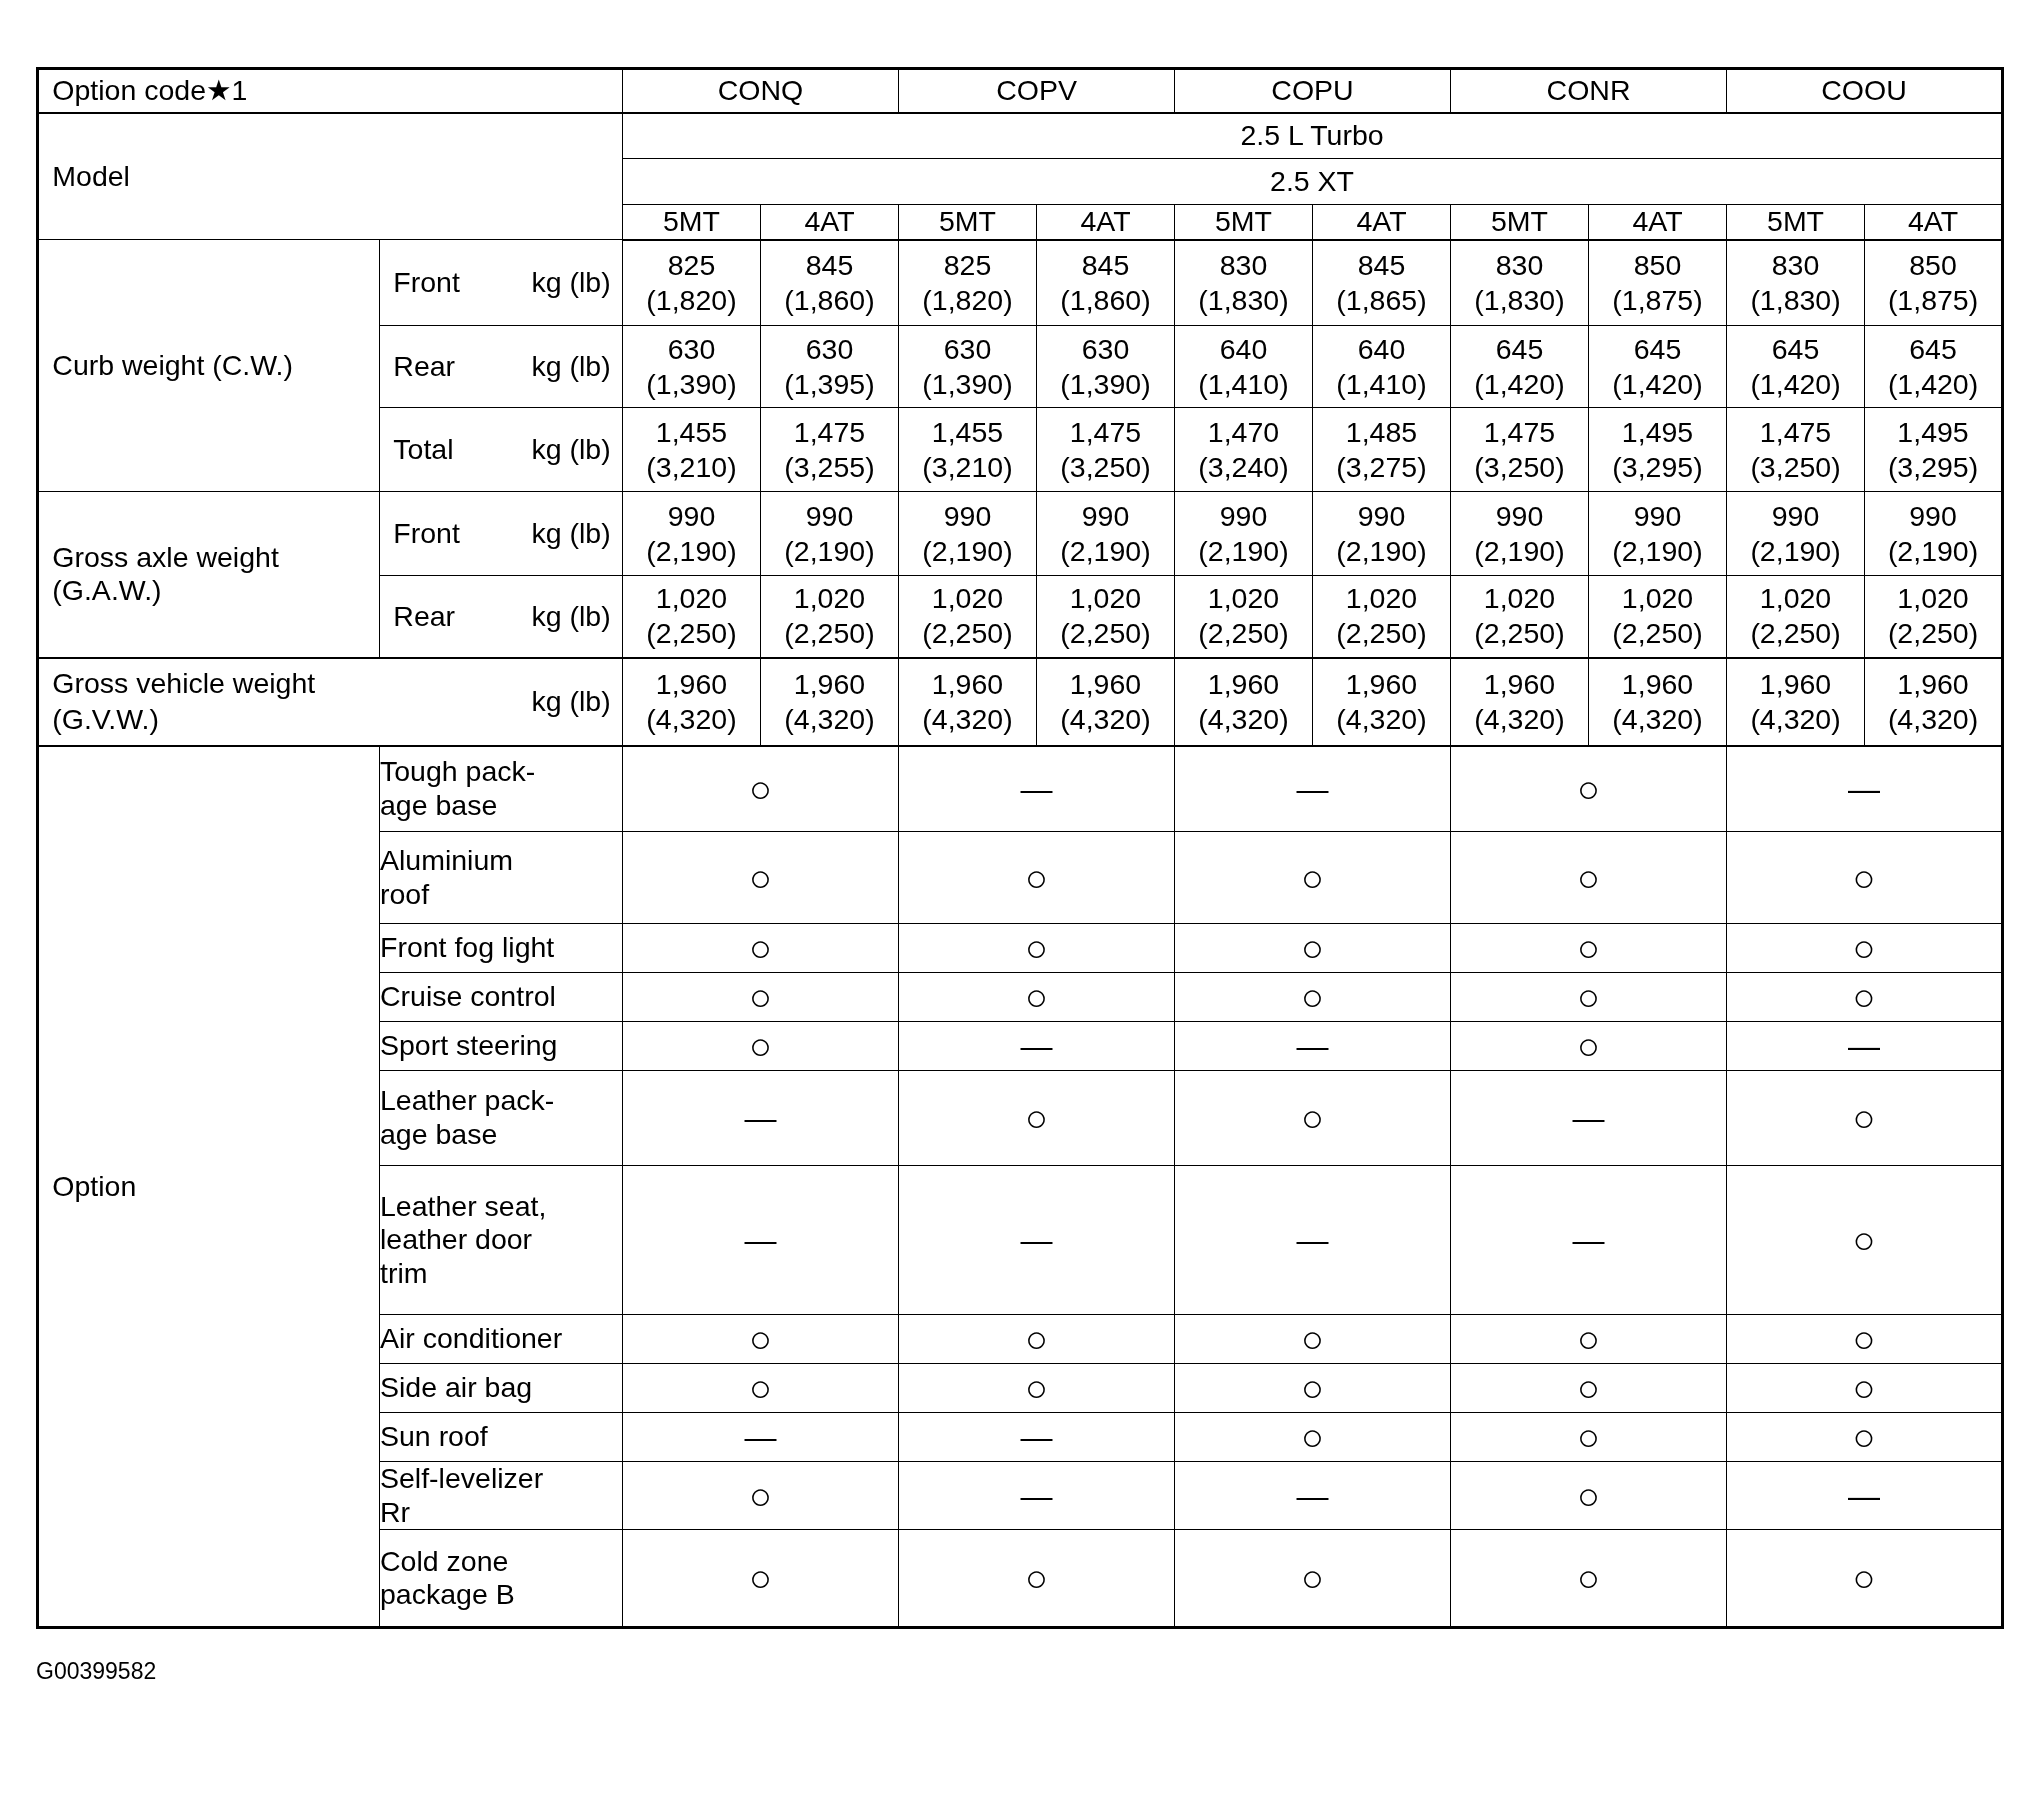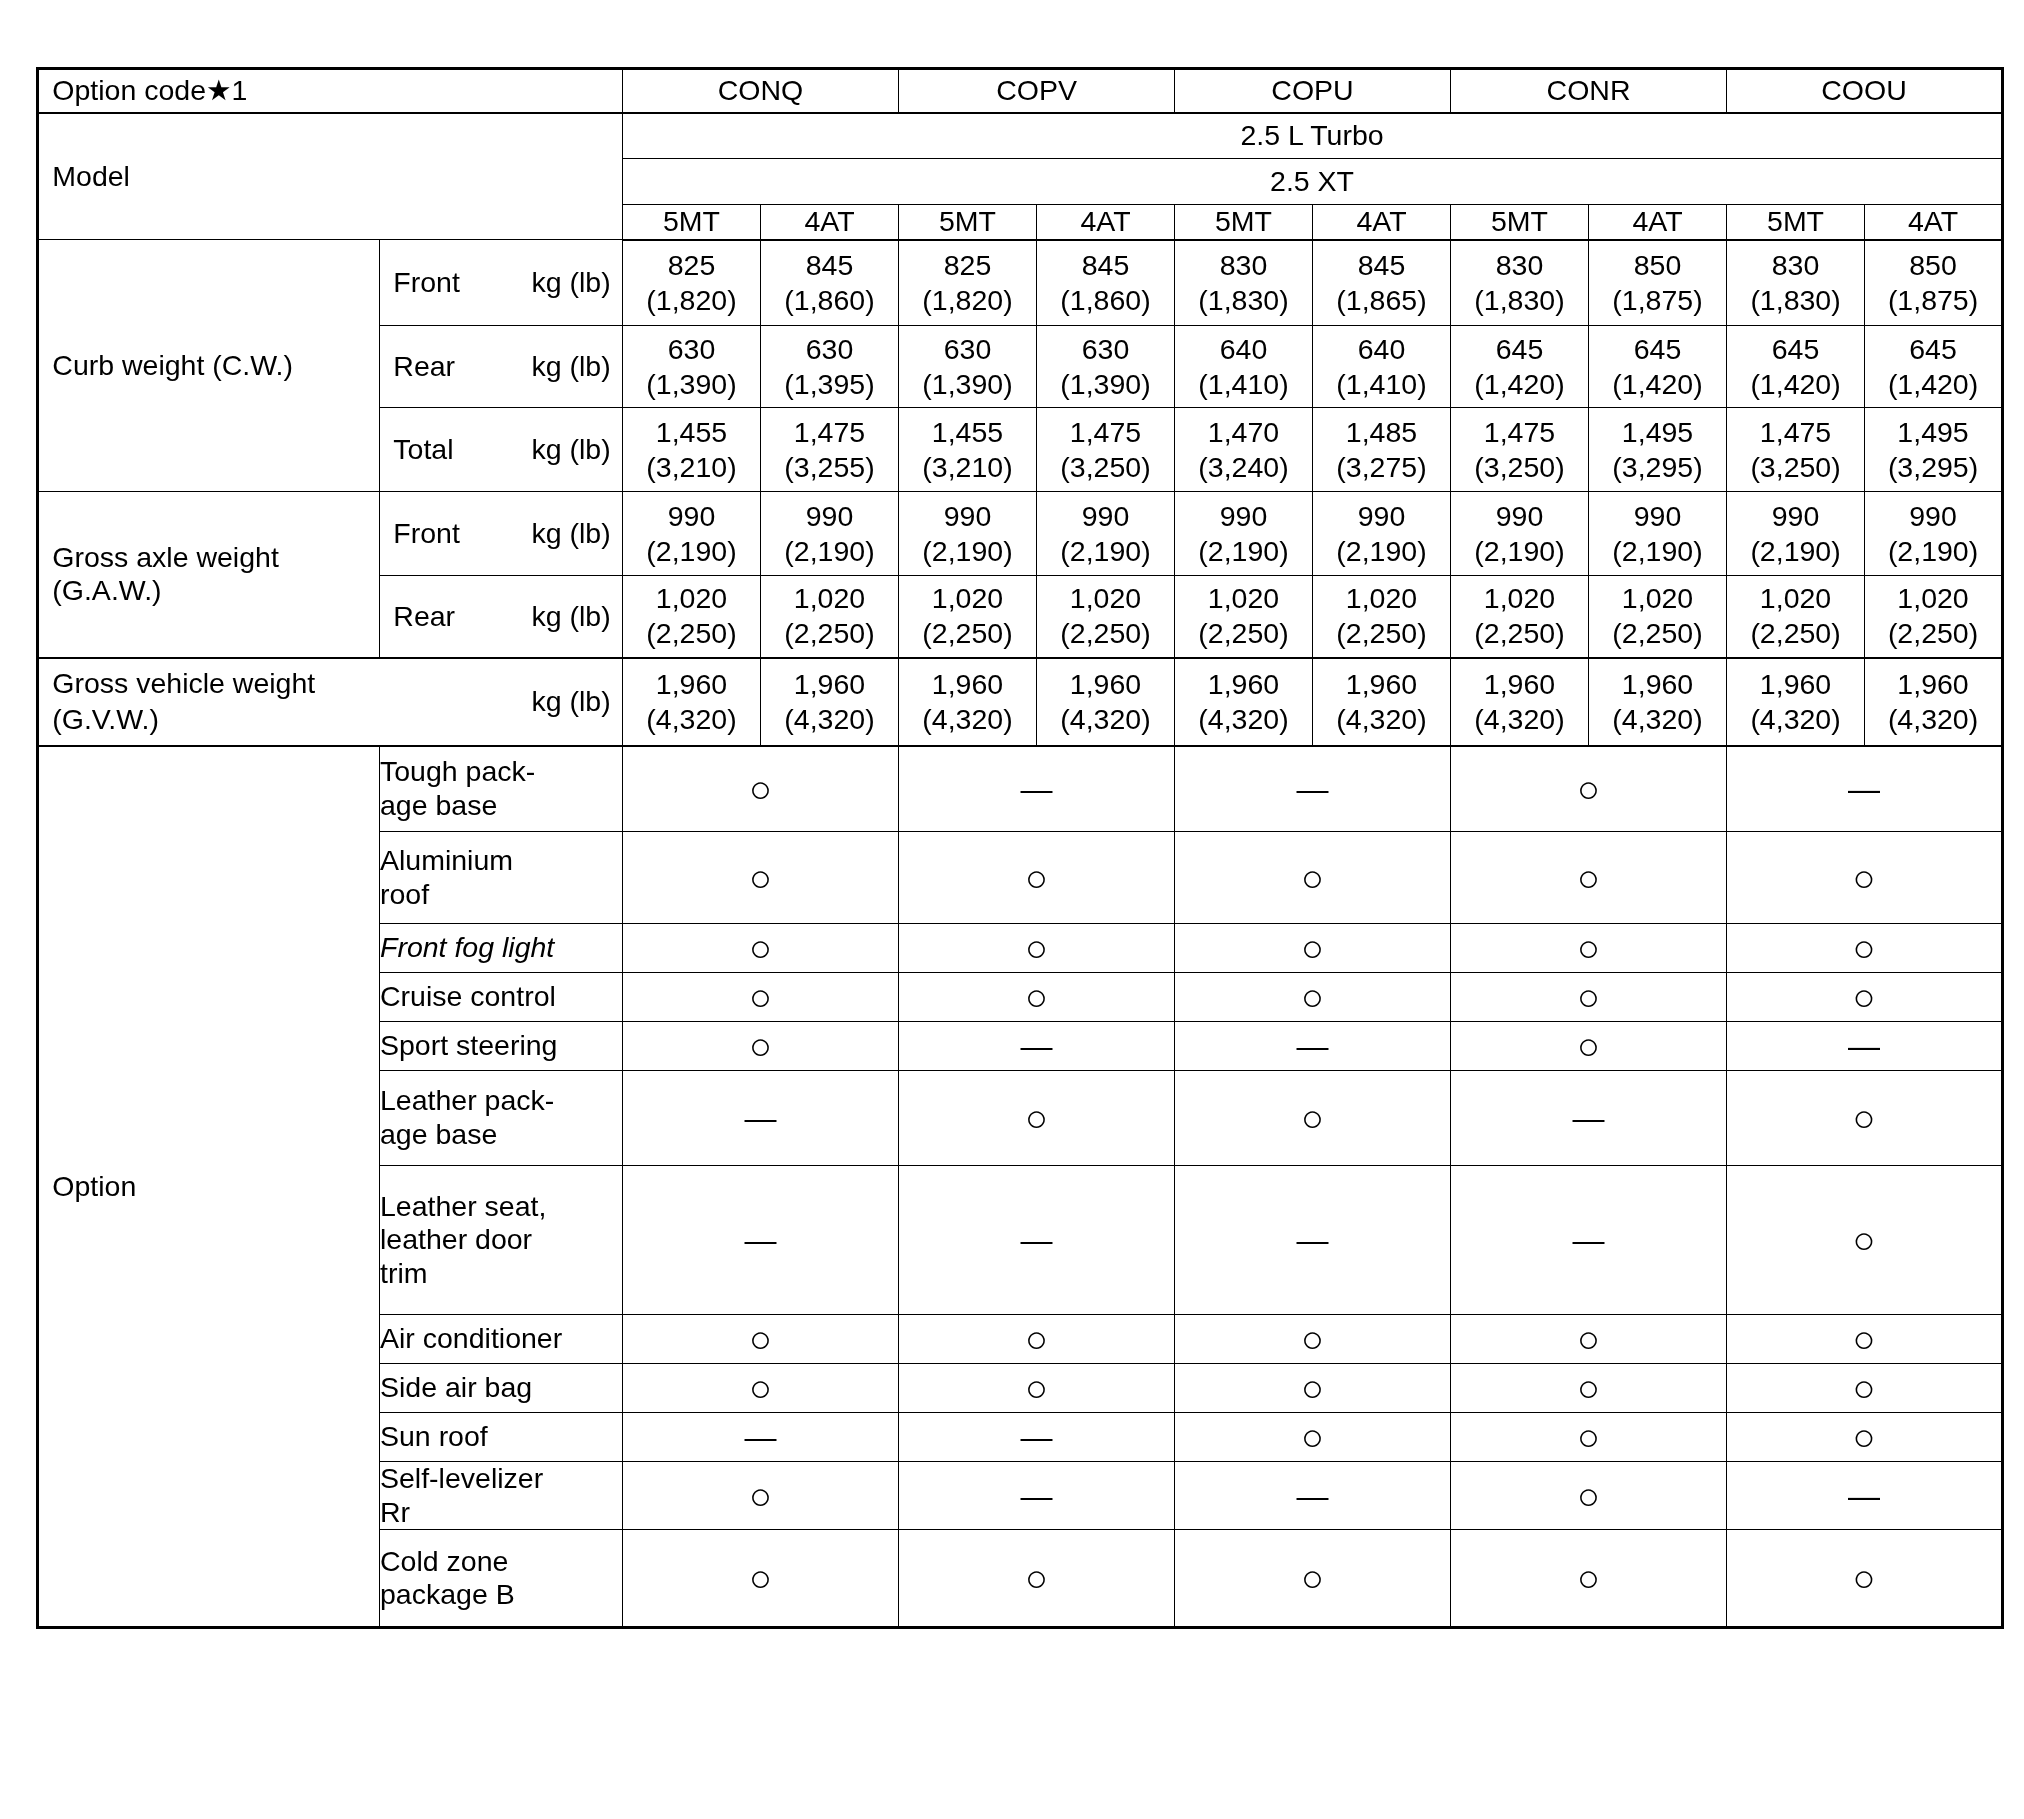--- a/index.html
+++ b/index.html
@@ -397,21 +397,21 @@
         </tr>
         <tr style="height: 92px;">
           <td class="optname">Aluminium
 roof</td>
           <td class="mark circle" colspan="2">○</td>
           <td class="mark circle" colspan="2">○</td>
           <td class="mark circle" colspan="2">○</td>
           <td class="mark circle" colspan="2">○</td>
           <td class="mark circle" colspan="2">○</td>
         </tr>
-        <tr style="height: 49px; font-style: italic;">
+        <tr style="height: 49px;">
           <td class="optname">Front fog light</td>
           <td class="mark circle" colspan="2">○</td>
           <td class="mark circle" colspan="2">○</td>
           <td class="mark circle" colspan="2">○</td>
           <td class="mark circle" colspan="2">○</td>
           <td class="mark circle" colspan="2">○</td>
         </tr>
         <tr style="height: 49px;">
           <td class="optname">Cruise control</td>
           <td class="mark circle" colspan="2">○</td>
@@ -485,14 +485,15 @@
 package B</td>
           <td class="mark circle" colspan="2">○</td>
           <td class="mark circle" colspan="2">○</td>
           <td class="mark circle" colspan="2">○</td>
           <td class="mark circle" colspan="2">○</td>
           <td class="mark circle" colspan="2">○</td>
         </tr>
       </tbody>
   </table>
 
+  <div class="doc-code">G00399582</div>
 </div>
 
 
 </body></html>

